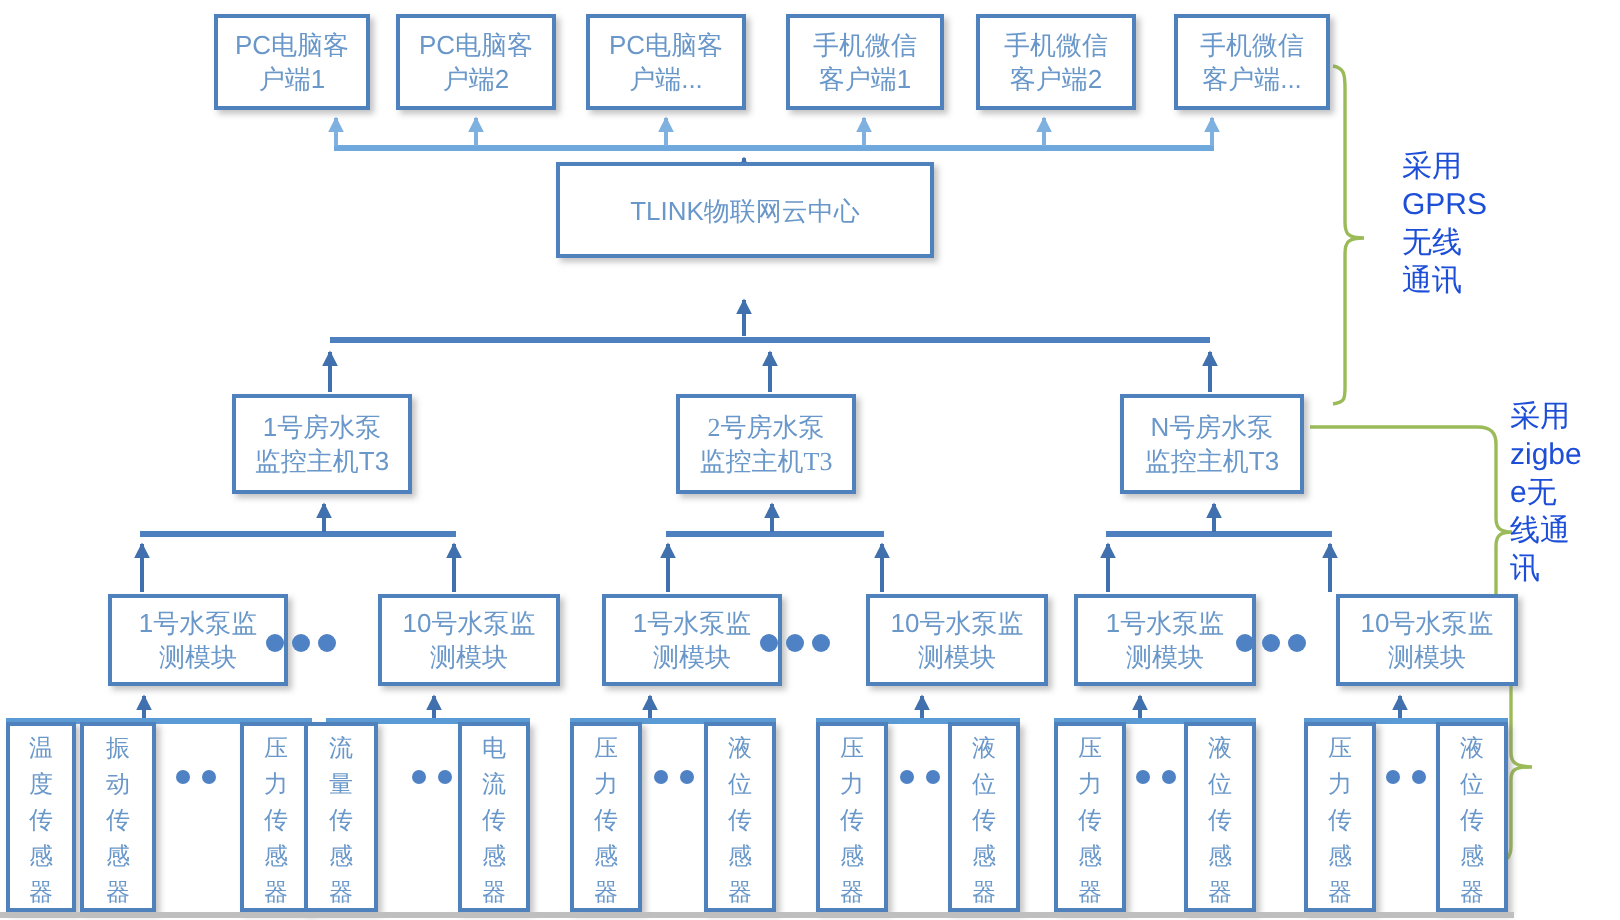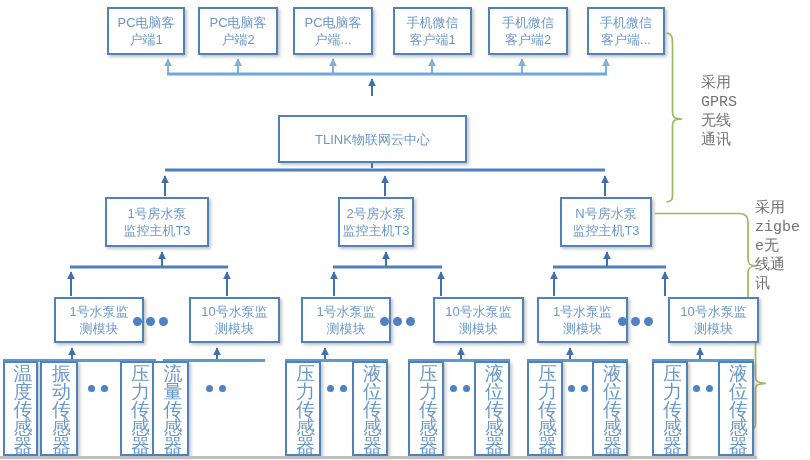--- a/index.html
+++ b/index.html
@@ -4,35 +4,35 @@
 <style>
   html,body{margin:0;padding:0;background:#fff;}
   .stage{position:relative;width:810px;height:460px;background:#fff;overflow:hidden;
          font-family:"Liberation Sans","DejaVu Sans",sans-serif;}
   .wires{position:absolute;left:0;top:0;width:810px;height:460px;pointer-events:none;}
   .node{position:absolute;box-sizing:border-box;background:#fff;border:2px solid #4F81BD;
         box-shadow:2px 2px 3px rgba(125,125,125,.45);
         display:flex;flex-direction:column;align-items:center;justify-content:center;
         text-align:center;color:#6997C9;font-size:13px;line-height:17px;white-space:nowrap;}
   .client{top:7px;height:48px;}
-  .cloud{left:278px;top:115px;width:189px;height:48px;}
+  .cloud{left:278px;top:81px;width:189px;height:48px;}
   .host{top:197px;height:50px;}
   .module{top:297px;height:46px;margin-left:16px;}
   .sensor{position:absolute;top:361px;height:95px;box-sizing:border-box;background:#fff;
           border:2px solid #4F81BD;box-shadow:2px 2px 3px rgba(125,125,125,.45);}
   .vtext{width:14px;margin:2px auto 0;word-break:break-all;text-align:center;
-         font-size:19px;line-height:18px;color:#6997C9;}
+         font-size:12px;line-height:18px;color:#6997C9;}
   .sline{position:absolute;top:359px;height:3px;background:#5B9BD5;}
   .dotrow{position:absolute;display:flex;align-items:center;}
   .dot{border-radius:50%;background:#4E82C4;}
   .mdots{top:317px;gap:4px;}
   .mdots .dot{width:9px;height:9px;}
   .sdots{top:385px;gap:6px;}
   .sdots .dot{width:7px;height:7px;}
-  .anno{position:absolute;color:#737373;font-size:15px;line-height:19px;white-space:nowrap;font-family:Liberation Mono, monospace;}
+  .anno{position:absolute;color:#1d4ed8;font-size:15px;line-height:19px;white-space:nowrap;}
   .baseline{position:absolute;left:0;top:456px;width:757px;height:3px;background:#BFBFBF;}
 </style>
 </head>
 <body>
 
 <div class="stage">
 
   <svg class="wires" viewBox="0 0 810 460">
     <defs>
       <marker id="ahD" viewBox="0 0 10 10" refX="9" refY="5" markerWidth="8" markerHeight="8" markerUnits="userSpaceOnUse" orient="auto">
@@ -126,25 +126,25 @@
   </div>
   <div class="node client" style="left:587px;width:78px;">
     <span>手机微信</span>
     <span>客户端...</span>
   </div>
 
   <div class="node cloud">
     <span>TLINK物联网云中心</span>
   </div>
 
-  <div class="node host" style="left:105px;width:104px;">
+  <div class="node host" style="left:116px;width:90px;">
     <span>1号房水泵</span>
     <span>监控主机T3</span>
   </div>
-  <div class="node host" style="left:338px;width:76px;">
+  <div class="node host" style="left:338px;width:90px;font-family:Liberation Serif, serif;">
     <span>2号房水泵</span>
     <span>监控主机T3</span>
   </div>
   <div class="node host" style="left:560px;width:92px;">
     <span>N号房水泵</span>
     <span>监控主机T3</span>
   </div>
 
   <div class="node module" style="left:38px;width:90px;">
     <span>1号水泵监</span>
@@ -208,20 +208,23 @@
     <div class="vtext">压力传感器</div>
     </div>
 
   <div class="sensor" style="left:152px;width:37px;">
     <div class="vtext">流量传感器</div>
     </div>
   <div class="dotrow sdots" style="left:206px;">
     <span class="dot"></span>
       <span class="dot"></span>
     </div>
+  <div class="sensor" style="left:229px;width:36px;">
+    <div class="vtext">电流传感器</div>
+    </div>
 
   <div class="sensor" style="left:285px;width:36px;">
     <div class="vtext">压力传感器</div>
     </div>
   <div class="dotrow sdots" style="left:327px;">
     <span class="dot"></span>
       <span class="dot"></span>
     </div>
   <div class="sensor" style="left:352px;width:36px;">
     <div class="vtext">液位传感器</div>

